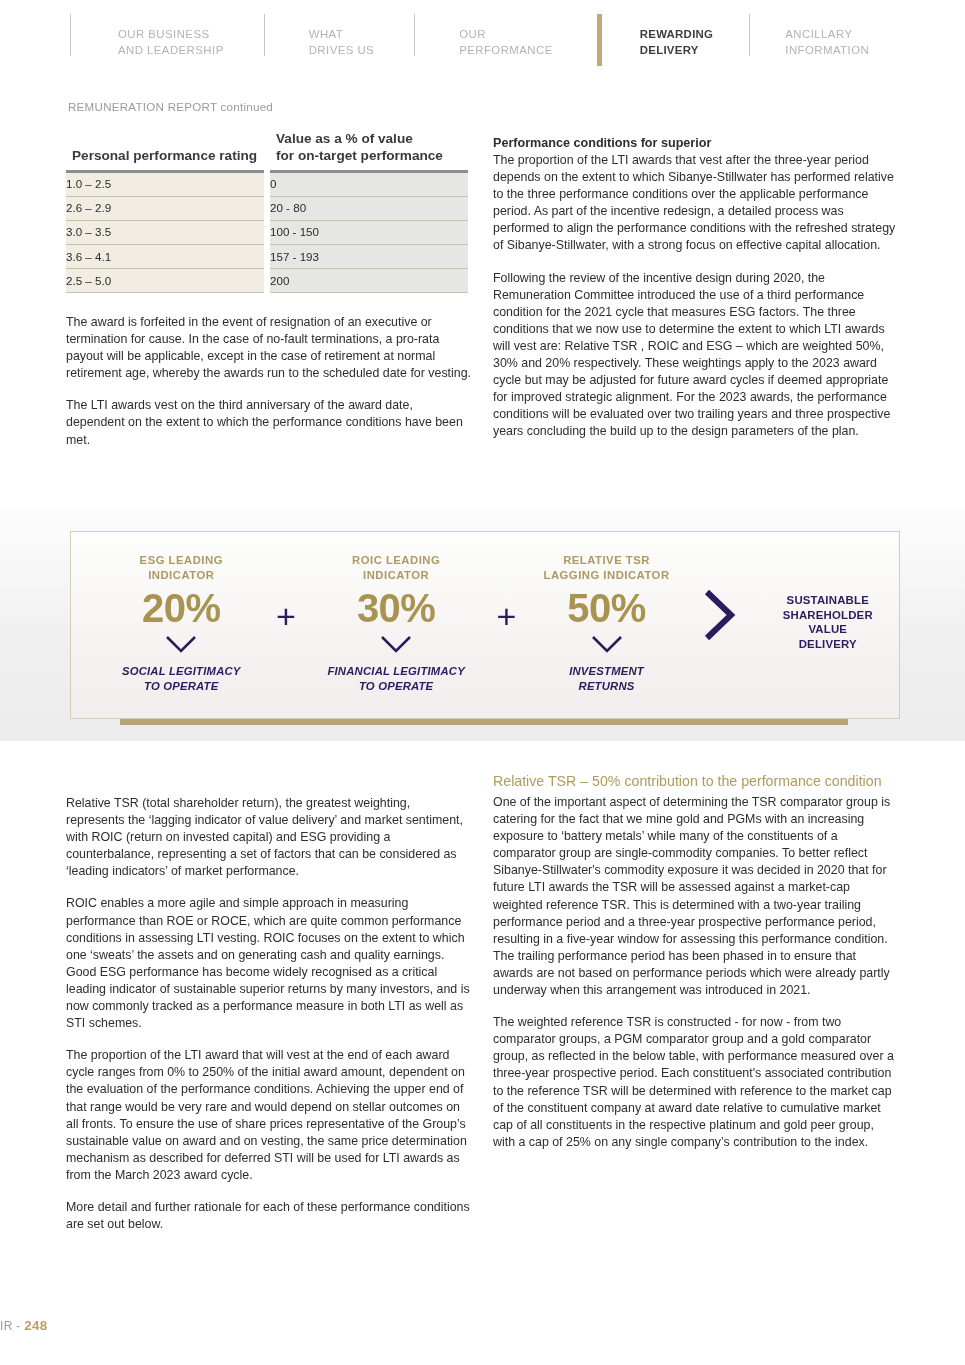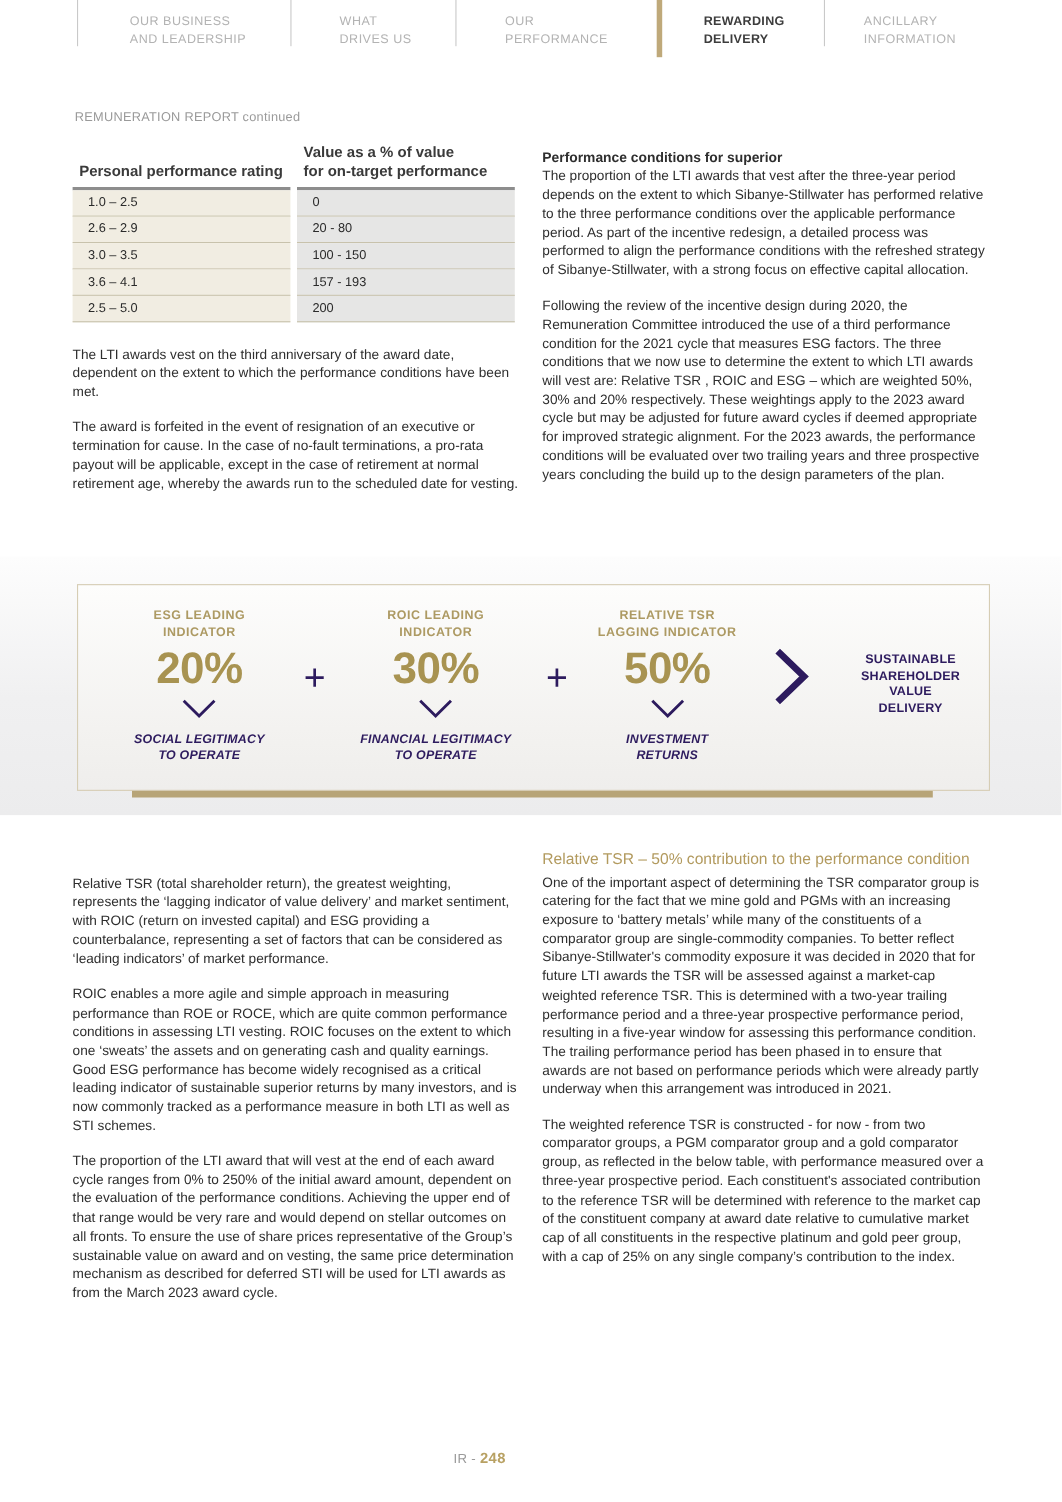--- a/index.html
+++ b/index.html
@@ -21,20 +21,21 @@
 
   
   .topnav {
     position: absolute;
     left: 0; top: 0;
     width: 965px;
     height: 80px;
     display: flex;
     align-items: flex-start;
     padding-left: 70px;
+    padding-top: 14px;
   }
   .nav-item {
     display: flex;
     align-items: flex-start;
     height: 46px;
   }
   .nav-rule {
     width: 1px;
     height: 42px;
     background: #c9c9c9;
@@ -107,21 +108,21 @@
     align-items: flex-end;
   }
   .tbl-head.two-line { min-height: 40px; }
   .tbl-rule {
     height: 2.5px;
     background: #8d8d8d;
   }
   .tbl-cell {
     font-size: 11.6px;
     color: #2b2b2b;
-    padding: 6px 0 6px 14px;
+    padding: 6px 0 6px 0;
     height: 24.2px;
     line-height: 12px;
     display: flex;
     align-items: center;
     border-bottom: 1px solid #c8c2ac;
   }
   .c1 .tbl-cell { background: #f1ede2; }
   .c2 .tbl-cell { background: #e6e6e5; }
 
   
@@ -235,21 +236,20 @@
     white-space: pre-line;
     text-align: center;
     width: 160px;
   }
 
   
   .footer {
     position: absolute;
     left: 0; top: 1318px;
     width: 872px;
-    text-align: center;
     font-size: 12px;
     color: #9a9a9a;
     letter-spacing: 0.3px;
   }
   .footer .num {
     color: #b8a163;
     font-weight: bold;
     font-size: 13.4px;
   }
 </style>
@@ -309,22 +309,22 @@
       <div class="tbl-rule"></div>
       <div class="tbl-cell">0</div>
       <div class="tbl-cell">20 - 80</div>
       <div class="tbl-cell">100 - 150</div>
       <div class="tbl-cell">157 - 193</div>
       <div class="tbl-cell">200</div>
     </div>
   </div>
 
   <div class="col-left" style="top:314px;">
+    <p class="body">The award is forfeited in the event of resignation of an executive or termination for cause. In the case of no-fault terminations, a pro-rata payout will be applicable, except in the case of retirement at normal retirement age, whereby the awards run to the scheduled date for vesting.</p>
     <p class="body">The LTI awards vest on the third anniversary of the award date, dependent on the extent to which the performance conditions have been met.</p>
-    <p class="body">The award is forfeited in the event of resignation of an executive or termination for cause. In the case of no-fault terminations, a pro-rata payout will be applicable, except in the case of retirement at normal retirement age, whereby the awards run to the scheduled date for vesting.</p>
   </div>
 
   <div class="col-right" style="top:136px;">
     <h3 class="sub">Performance conditions for superior</h3>
     <p class="body">The proportion of the LTI awards that vest after the three-year period depends on the extent to which Sibanye-Stillwater has performed relative to the three performance conditions over the applicable performance period. As part of the incentive redesign, a detailed process was performed to align the performance conditions with the refreshed strategy of Sibanye-Stillwater, with a strong focus on effective capital allocation.</p>
     <p class="body">Following the review of the incentive design during 2020, the Remuneration Committee introduced the use of a third performance condition for the 2021 cycle that measures ESG factors. The three conditions that we now use to determine the extent to which LTI awards will vest are: Relative TSR , ROIC and ESG – which are weighted 50%, 30% and 20% respectively. These weightings apply to the 2023 award cycle but may be adjusted for future award cycles if deemed appropriate for improved strategic alignment. For the 2023 awards, the performance conditions will be evaluated over two trailing years and three prospective years concluding the build up to the design parameters of the plan.</p>
   </div>
 
   <div class="band"></div>
   <div class="panel"></div>
@@ -378,20 +378,21 @@
     <div class="final-text">SUSTAINABLE
 SHAREHOLDER
 VALUE
 DELIVERY</div>
   </div>
 
   <div class="col-left" style="top:795px;">
     <p class="body">Relative TSR (total shareholder return), the greatest weighting, represents the ‘lagging indicator of value delivery’ and market sentiment, with ROIC (return on invested capital) and ESG providing a counterbalance, representing a set of factors that can be considered as ‘leading indicators’ of market performance.</p>
     <p class="body">ROIC enables a more agile and simple approach in measuring performance than ROE or ROCE, which are quite common performance conditions in assessing LTI vesting. ROIC focuses on the extent to which one ‘sweats’ the assets and on generating cash and quality earnings. Good ESG performance has become widely recognised as a critical leading indicator of sustainable superior returns by many investors, and is now commonly tracked as a performance measure in both LTI as well as STI schemes.</p>
     <p class="body">The proportion of the LTI award that will vest at the end of each award cycle ranges from 0% to 250% of the initial award amount, dependent on the evaluation of the performance conditions. Achieving the upper end of that range would be very rare and would depend on stellar outcomes on all fronts. To ensure the use of share prices representative of the Group’s sustainable value on award and on vesting, the same price determination mechanism as described for deferred STI will be used for LTI awards as from the March 2023 award cycle.</p>
+    <p class="body">More detail and further rationale for each of these performance conditions are set out below.</p>
   </div>
 
   <div class="col-right" style="top:772px;">
     <h3 class="gold">Relative TSR – 50% contribution to the performance condition</h3>
     <p class="body">One of the important aspect of determining the TSR comparator group is catering for the fact that we mine gold and PGMs with an increasing exposure to ‘battery metals’ while many of the constituents of a comparator group are single-commodity companies. To better reflect Sibanye-Stillwater's commodity exposure it was decided in 2020 that for future LTI awards the TSR will be assessed against a market-cap weighted reference TSR. This is determined with a two-year trailing performance period and a three-year prospective performance period, resulting in a five-year window for assessing this performance condition. The trailing performance period has been phased in to ensure that awards are not based on performance periods which were already partly underway when this arrangement was introduced in 2021.</p>
     <p class="body">The weighted reference TSR is constructed - for now - from two comparator groups, a PGM comparator group and a gold comparator group, as reflected in the below table, with performance measured over a three-year prospective period. Each constituent's associated contribution to the reference TSR will be determined with reference to the market cap of the constituent company at award date relative to cumulative market cap of all constituents in the respective platinum and gold peer group, with a cap of 25% on any single company’s contribution to the index.</p>
   </div>
 
   <div class="footer">
     <span>IR - </span><span class="num">248</span>

